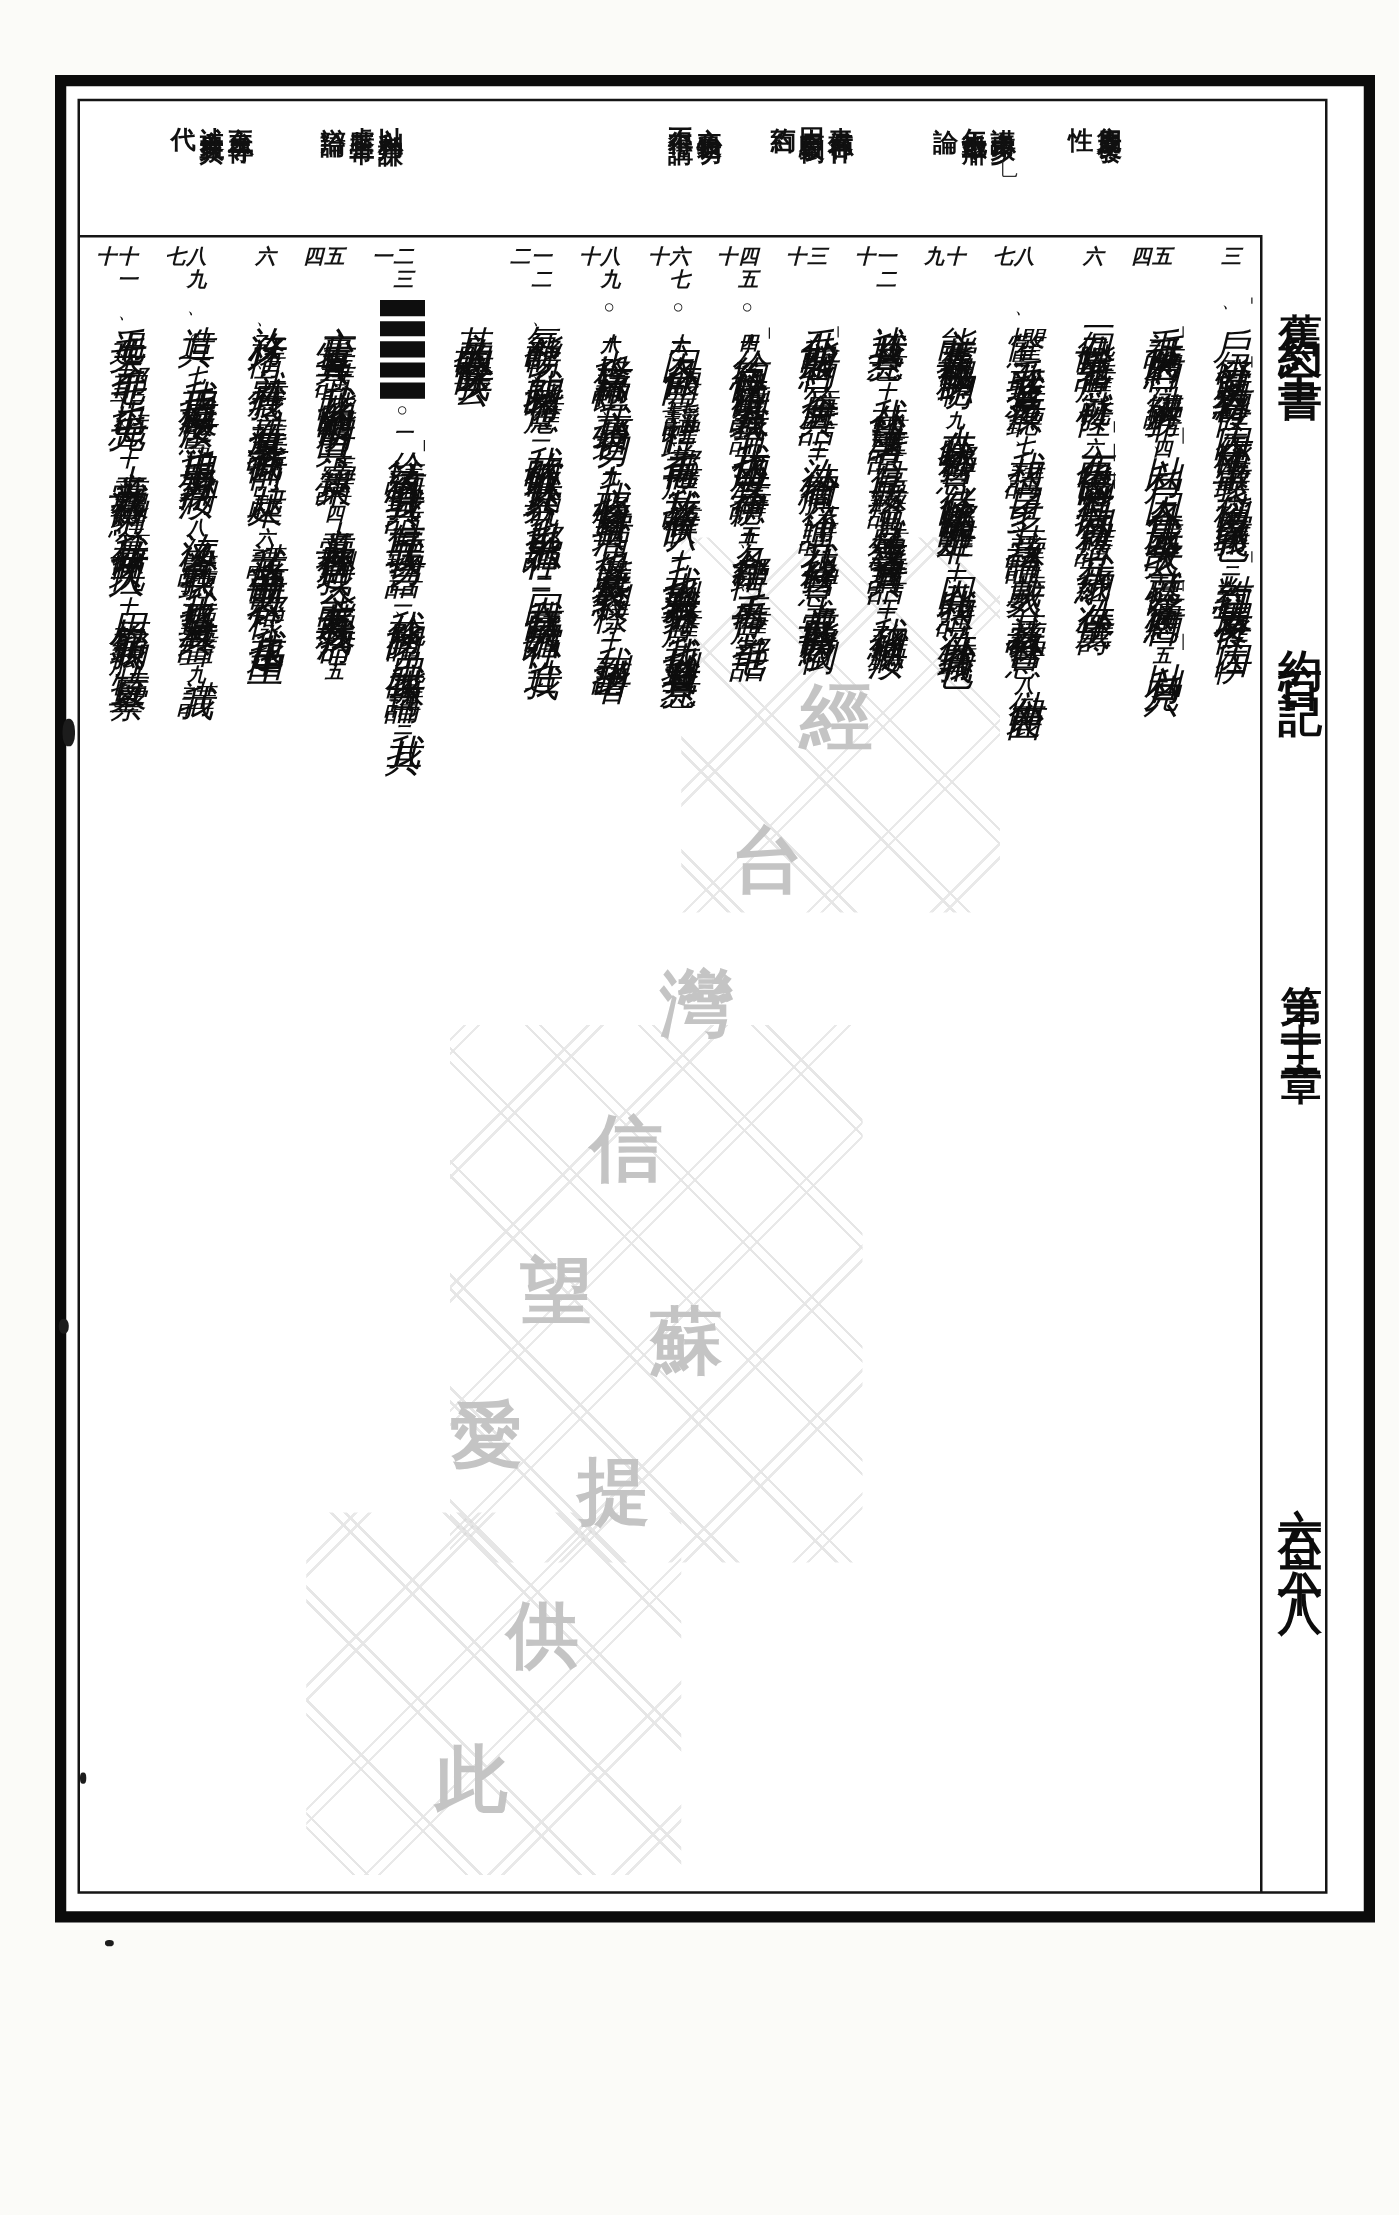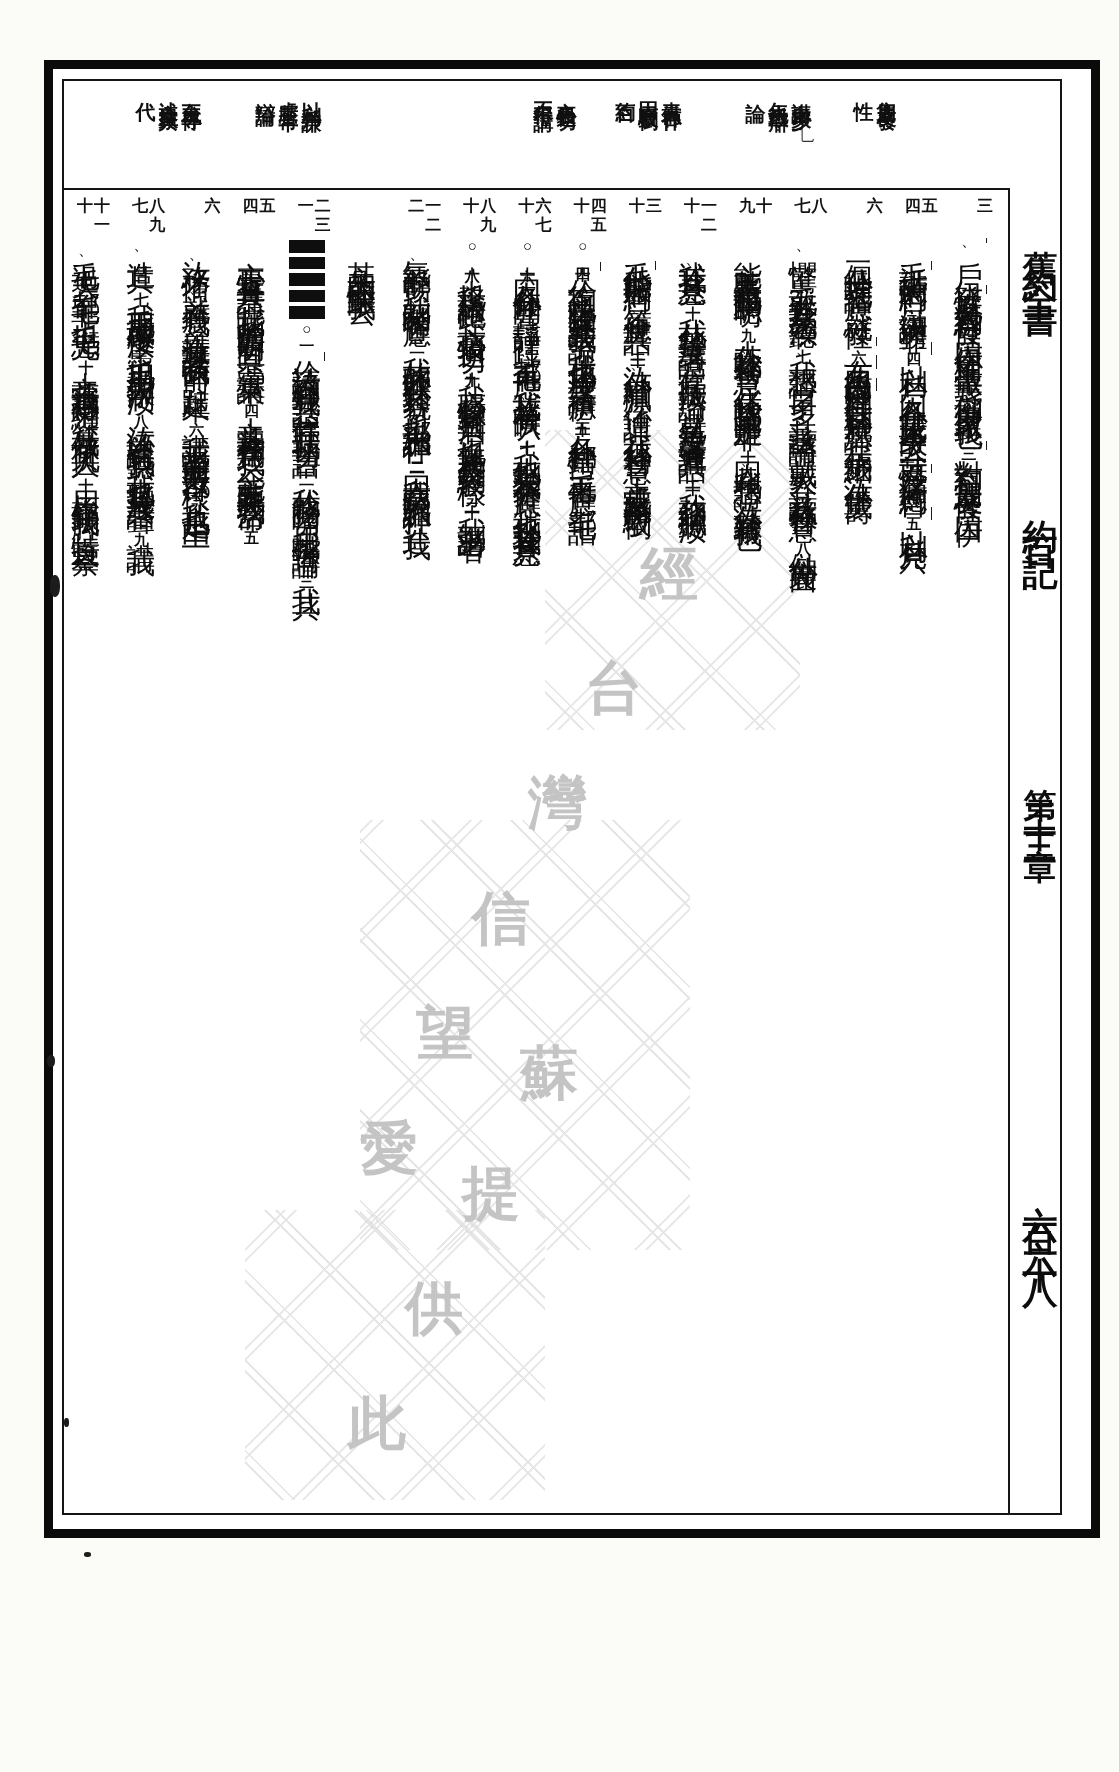--- a/index.html
+++ b/index.html
@@ -25,21 +25,21 @@
   .ann-col{
     writing-mode:vertical-rl;font-size:20px;letter-spacing:3px;line-height:23px;
     width:23px;color:#101010;font-weight:bold;
   }
 
   
   .main-cols{
     position:absolute;left:66px;top:196px;width:938px;height:1318px;
     display:flex;flex-direction:row-reverse;justify-content:space-between;
   }
-  .col{width:55px;display:flex;flex-direction:column;align-items:flex-start;}
+  .col{width:55px;display:flex;flex-direction:column;align-items:flex-end;font-style:italic;}
   .colnum{
     height:42px;width:100%;box-sizing:border-box;padding-right:10px;
     font-size:16px;line-height:19px;text-align:right;letter-spacing:1px;
     color:#131313;font-weight:bold;
   }
   .coltext{
     writing-mode:vertical-rl;font-size:29px;letter-spacing:4.5px;
     height:1274px;color:#0d0d0d;
   }
   .pm{font-size:0.55em;letter-spacing:0;}          

